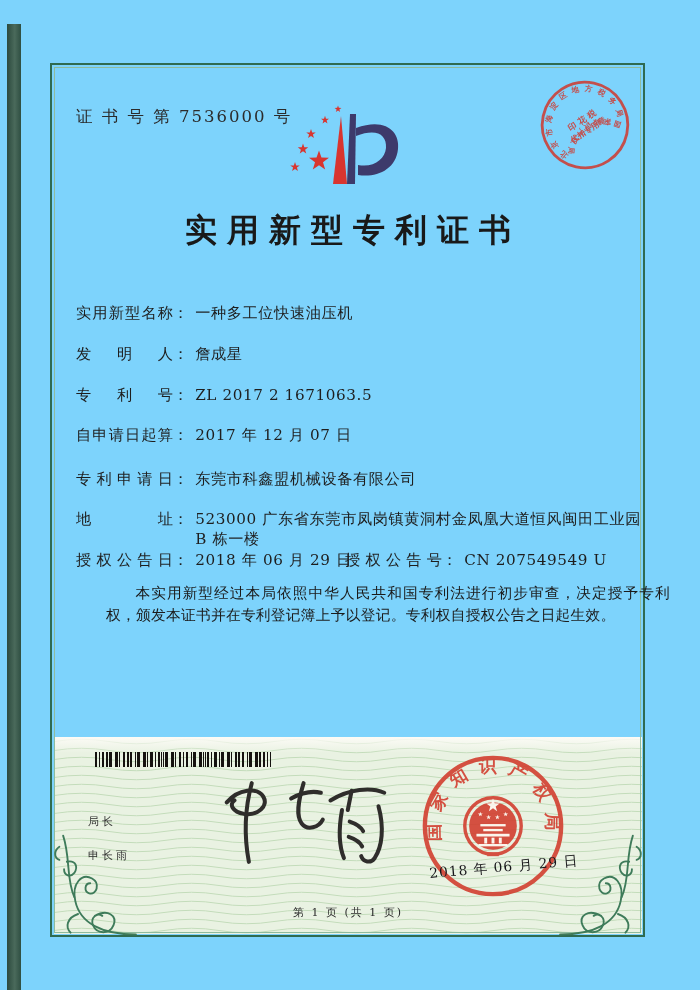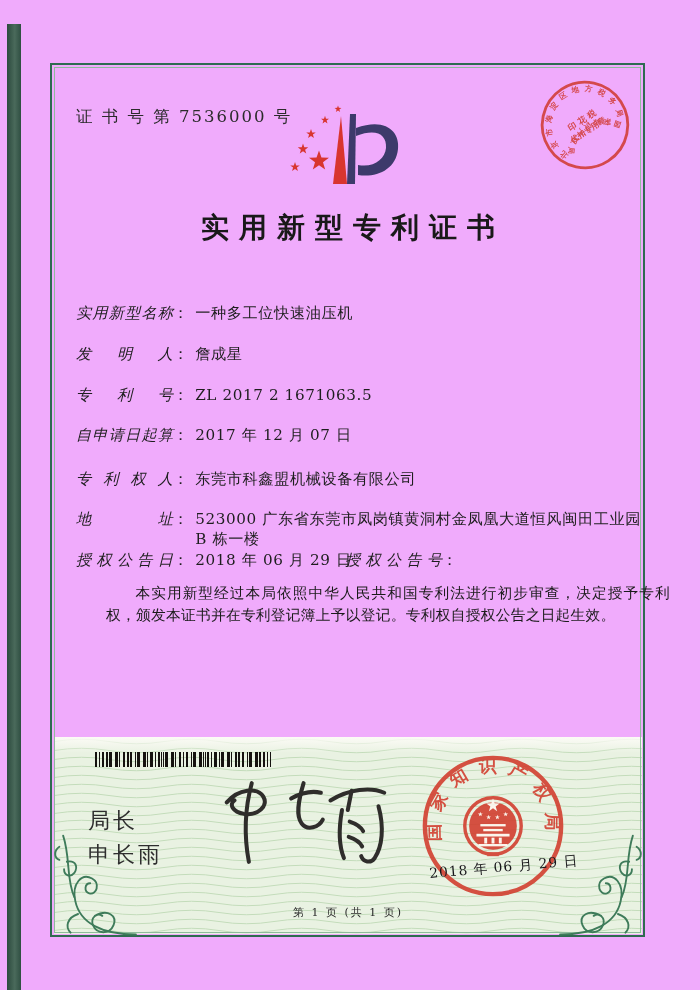--- a/index.html
+++ b/index.html
@@ -1,18 +1,18 @@
 <!DOCTYPE html>
 <html><head>
 <meta charset="utf-8">
 <style>
   html,body{margin:0;padding:0;background:#e8e8e6;}
   .scan{
     position:relative;width:700px;height:990px;margin:0 auto;
-    background:#f0abfc;overflow:hidden;
+    background:#7dd3fc;overflow:hidden;
     font-family:"DejaVu Serif","Liberation Serif",serif;color:#1c1c1c;
   }
   .spine{
     position:absolute;left:7px;top:24px;width:14px;height:966px;
     background:linear-gradient(90deg,#2c4a3e,#4a6a5b 55%,#2f4f42);
   }
   .frame{
     position:absolute;left:50px;top:63px;width:591px;height:870px;
     border:2.5px solid #2f6b50;
   }
@@ -22,44 +22,44 @@
   .green-band{position:absolute;left:54px;top:737px;width:588px;height:197px;}
   .green-band svg{display:block;width:100%;height:100%;}
   .band-fade{position:absolute;left:54px;top:737px;width:588px;height:16px;
     background:linear-gradient(#fcfbf6,rgba(252,251,246,0));}
   .cert-number{
     position:absolute;left:76px;top:106px;font-size:16.5px;letter-spacing:2px;color:#2b2b2b;
   }
   .logo{position:absolute;left:288px;top:104px;width:125px;height:100px;}
   .title{
     position:absolute;left:50px;top:209px;width:596px;text-align:center;
-    font-size:28px;font-weight:700;letter-spacing:10px;color:#191919;text-indent:10px;
+    font-size:32px;font-weight:700;letter-spacing:10px;color:#191919;text-indent:10px;
   }
   .row{position:absolute;left:76px;display:flex;align-items:flex-start;
     font-size:15.2px;line-height:20px;color:#1e1e1e;}
-  .flabel{display:inline-block;width:97px;text-align:justify;text-align-last:justify;flex:none;font-style:italic;}
+  .flabel{display:inline-block;width:97px;text-align:justify;text-align-last:justify;flex:none;}
   .colon{flex:none;margin-right:7px;}
   .fvalue{display:inline-block;max-width:452px;letter-spacing:0.6px;}
   .row.r-auth2{left:345px;}
   .paragraphs{
     position:absolute;left:72px;top:582px;width:564px;
     font-size:14.7px;line-height:22.4px;letter-spacing:0.3px;color:#1b1b1b;text-align:justify;margin-left:34px;
   }
   .paragraphs p{margin:0;text-indent:2em;}
   .barcode{
     position:absolute;left:95px;top:752px;width:176px;height:15px;
     background:
       repeating-linear-gradient(90deg,#15120f 0 1.5px,rgba(0,0,0,0) 1.5px 4px),
       repeating-linear-gradient(90deg,#15120f 0 2px,rgba(0,0,0,0) 2px 7px),
       repeating-linear-gradient(90deg,#15120f 0 1px,rgba(0,0,0,0) 1px 11px);
   }
   .officer{
     position:absolute;left:88px;top:804px;
     font-family:"Liberation Sans","DejaVu Sans",sans-serif;color:#2e2e2e;
-    font-size:22px;letter-spacing:3px;line-height:34px;
+    font-size:11px;letter-spacing:3px;line-height:34px;
   }
   .signature{position:absolute;left:198px;top:776px;width:192px;height:94px;}
   .seal-main{position:absolute;left:420px;top:753px;width:146px;height:146px;opacity:.9;}
   .seal-date{
     position:absolute;left:429px;top:858px;width:160px;
     font-size:13.8px;letter-spacing:1px;color:#17161a;transform:rotate(-5deg);
   }
   .seal-tax{position:absolute;left:538px;top:78px;width:94px;height:94px;
     transform:rotate(-33deg);opacity:.85;}
   .flourish{position:absolute;width:94px;height:112px;}
@@ -126,37 +126,38 @@
     <span class="flabel">专利号</span>
     <span class="colon">：</span>
     <span class="fvalue">ZL 2017 2 1671063.5</span>
   </div>
   <div class="row" style="top:425px">
     <span class="flabel">自申请日起算</span>
     <span class="colon">：</span>
     <span class="fvalue">2017 年 12 月 07 日</span>
   </div>
   <div class="row" style="top:469px">
-    <span class="flabel">专利权人</span>
+    <span class="flabel">专利申请日</span>
     <span class="colon">：</span>
     <span class="fvalue">东莞市科鑫盟机械设备有限公司</span>
   </div>
   <div class="row" style="top:509px">
     <span class="flabel">地址</span>
     <span class="colon">：</span>
     <span class="fvalue">523000 广东省东莞市凤岗镇黄洞村金凤凰大道恒风闽田工业园 B 栋一楼</span>
   </div>
   <div class="row" style="top:550px">
     <span class="flabel">授权公告日</span>
     <span class="colon">：</span>
     <span class="fvalue">2018 年 06 月 29 日</span>
   </div>
   <div class="row r-auth2" style="top:550px">
     <span class="flabel">授权公告号</span>
     <span class="colon">：</span>
+    <span class="fvalue">CN 207549549 U</span>
   </div>
 
   <div class="paragraphs">
     <p>本实用新型经过本局依照中华人民共和国专利法进行初步审查，决定授予专利权，颁发本证书并在专利登记簿上予以登记。专利权自授权公告之日起生效。</p>
   </div>
 
   <div class="barcode"></div>
 
   <div class="officer">
     <div>局长</div>

